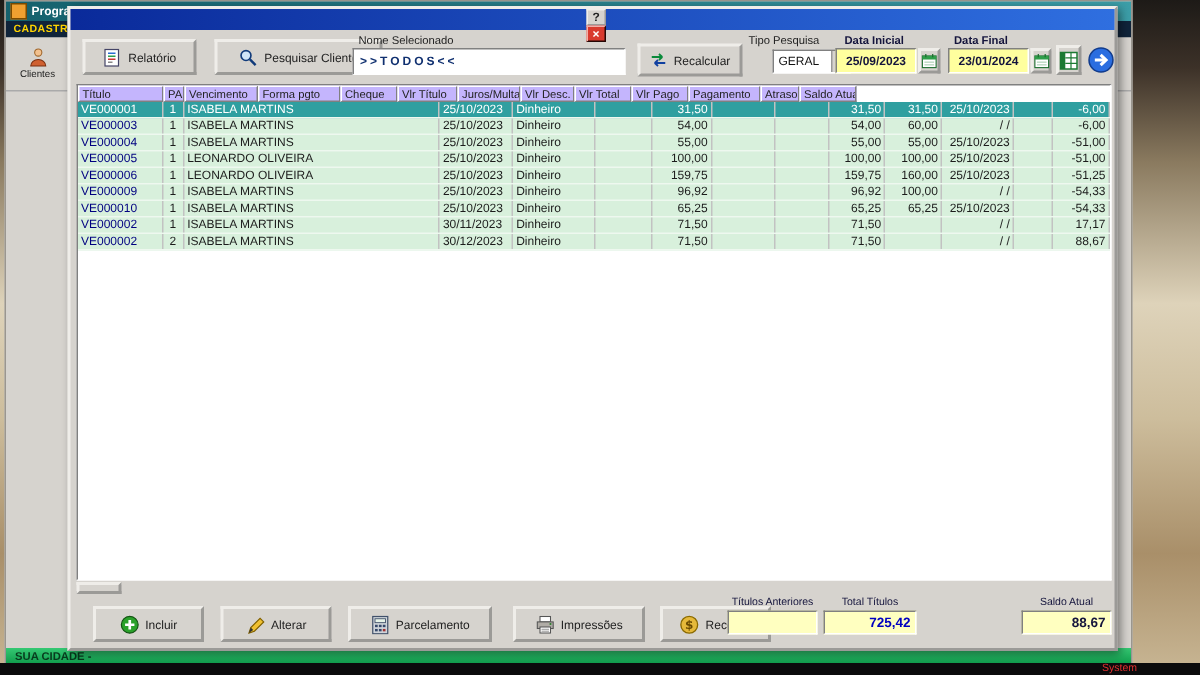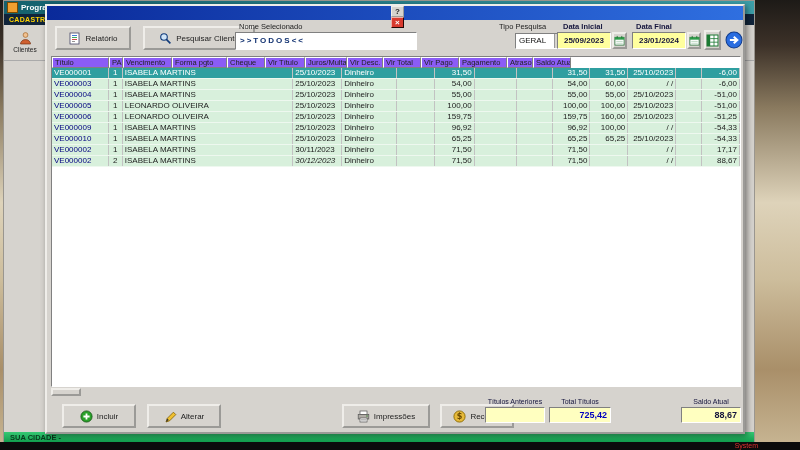--- a/index.html
+++ b/index.html
@@ -35,21 +35,21 @@
   .field{position:absolute;background:#fff;border:1px solid;border-color:#808080 #fff #fff #808080;box-sizing:border-box;font-size:8px;overflow:hidden;white-space:nowrap;}
   .namefield{line-height:16px;padding-left:4px;font-weight:bold;color:#103070;letter-spacing:2px;}
   .datefield{background:#ffff9e;font-weight:bold;color:#14143c;text-align:center;line-height:15px;}
   .select{display:flex;align-items:stretch;margin-left:16px;}
   .select .val{flex:1;line-height:14px;padding-left:3px;color:#111;}
   .select .arr{width:11px;background:#d6d3ce;border-left:1px solid #999;font-size:6px;line-height:14px;text-align:center;color:#333;}
   .minibtn{position:absolute;background:#d6d3ce;border:2px outset #efede9;box-sizing:border-box;display:flex;align-items:center;justify-content:center;}
   
   .grid{position:absolute;left:4px;top:50px;width:690px;height:331px;background:#fff;border:1px solid;border-color:#808080 #fff #fff #808080;box-sizing:border-box;overflow:hidden;}
   .gh{display:flex;height:11px;}
-  .th{background:#8b5cf6;border-right:1px solid #808080;border-bottom:1px solid #808080;border-top:1px solid #fff;border-left:1px solid #fff;font-size:7.5px;line-height:9px;padding:0 2px;box-sizing:border-box;overflow:hidden;white-space:nowrap;color:#222;}
+  .th{background:#c4b5fd;border-right:1px solid #808080;border-bottom:1px solid #808080;border-top:1px solid #fff;border-left:1px solid #fff;font-size:7.5px;line-height:9px;padding:0 2px;box-sizing:border-box;overflow:hidden;white-space:nowrap;color:#222;}
   .trow{display:flex;height:10px;background:#d8f0dc;border-bottom:1px solid #eef8ef;}
   .trow.sel{background:#2f9fa0;}
   .td{font-size:8px;line-height:10px;padding:0 2px;box-sizing:border-box;border-right:1px solid #c2c2c2;overflow:hidden;white-space:nowrap;color:#1c1c1c;}
   .td.ar{text-align:right;}
   .td.ac{text-align:center;}
   .td.title-col{color:#000080;}
   .trow.sel .td, .trow.sel .td.title-col{color:#ffffff;}
   .hthumb{position:absolute;left:4px;top:382px;width:30px;height:8px;background:#d6d3ce;border:2px outset #efede9;box-sizing:border-box;}
   
   .action-btn{position:absolute;top:398px;height:24px;background:#d6d3ce;border:2px outset #efede9;font-size:8px;color:#222;display:flex;align-items:center;justify-content:center;gap:4px;box-sizing:border-box;}
@@ -125,20 +125,31 @@
           </svg>
       </span>
       <span>Pesquisar Cliente</span>
     </div>
 
     <span class="lbl" style="left:192px;top:2px;">Nome Selecionado</span>
     <div class="field namefield" style="left:188px;top:12px;width:182px;height:18px;">
       <span>&gt;&gt;TODOS&lt;&lt;</span>
     </div>
 
+    <div class="btn" style="left:378px;top:9px;width:70px;height:22px;">
+      <span class="icon">
+        <svg width="12" height="12" viewBox="0 0 12 12">
+            <path d="M1.5 4 h7" stroke="#0a8a3a" stroke-width="1.2" fill="none"></path>
+            <path d="M8.5 4 l-2.2 -2 M8.5 4 l-2.2 2" stroke="#0a8a3a" stroke-width="1.2" fill="none"></path>
+            <path d="M10.5 8 h-7" stroke="#1040a0" stroke-width="1.2" fill="none"></path>
+            <path d="M3.5 8 l2.2 -2 M3.5 8 l2.2 2" stroke="#1040a0" stroke-width="1.2" fill="none"></path>
+          </svg>
+      </span>
+      <span>Recalcular</span>
+    </div>
 
     <span class="lbl" style="left:452px;top:2px;">Tipo Pesquisa</span>
     <div class="field select" style="left:452px;top:13px;width:52px;height:16px;">
       <span class="val">GERAL</span>
       <span class="arr">▼</span>
     </div>
 
     <span class="lbl b" style="left:516px;top:2px;">Data Inicial</span>
     <div class="field datefield" style="left:510px;top:12px;width:54px;height:17px;">
       <span>25/09/2023</span>
@@ -337,21 +348,21 @@
           <div class="td ar" style="width: 38px;">71,50</div>
           <div class="td ar" style="width: 38px;"></div>
           <div class="td ar" style="width: 48px;">/ /</div>
           <div class="td" style="width: 26px;"></div>
           <div class="td ar" style="width: 38px;">17,17</div>
         </div>
         <div class="trow">
           <div class="td title-col" style="width: 57px;">VE000002</div>
           <div class="td ac" style="width: 14px;">2</div>
           <div class="td" style="width: 171px;">ISABELA MARTINS</div>
-          <div class="td" style="width: 49px; font-style: italic;">30/12/2023</div>
+          <div class="td" style="width: 49px;">30/12/2023</div>
           <div class="td" style="width: 55px;">Dinheiro</div>
           <div class="td" style="width: 38px;"></div>
           <div class="td ar" style="width: 40px;">71,50</div>
           <div class="td ar" style="width: 42px;"></div>
           <div class="td ar" style="width: 36px;"></div>
           <div class="td ar" style="width: 38px;">71,50</div>
           <div class="td ar" style="width: 38px;"></div>
           <div class="td ar" style="width: 48px;">/ /</div>
           <div class="td" style="width: 26px;"></div>
           <div class="td ar" style="width: 38px;">88,67</div>
@@ -370,20 +381,35 @@
     <span>Incluir</span>
   </div>
   <div class="action-btn" style="left:100px;width:74px;">
     <span class="icon">
       <svg width="13" height="13" viewBox="0 0 13 13">
           <polygon points="2,12 3.2,8.4 9.4,2.2 11.8,4.6 5.6,10.8" fill="#f0c030" stroke="#806000" stroke-width=".8"></polygon>
           <polygon points="2,12 3.2,8.4 4.8,10 " fill="#333"></polygon>
         </svg>
     </span>
     <span>Alterar</span>
+  </div>
+  <div class="action-btn" style="left:185px;width:96px;">
+    <span class="icon">
+      <svg width="13" height="13" viewBox="0 0 13 13">
+          <rect x="1.5" y="1" width="10" height="11.5" fill="#cfd4da" stroke="#40506a" stroke-width=".8"></rect>
+          <rect x="3" y="2.5" width="7" height="2.6" fill="#e7f3e8" stroke="#40506a" stroke-width=".6"></rect>
+          <rect x="3" y="6.5" width="1.8" height="1.6" fill="#35486a"></rect>
+          <rect x="5.6" y="6.5" width="1.8" height="1.6" fill="#35486a"></rect>
+          <rect x="8.2" y="6.5" width="1.8" height="1.6" fill="#35486a"></rect>
+          <rect x="3" y="9.3" width="1.8" height="1.6" fill="#35486a"></rect>
+          <rect x="5.6" y="9.3" width="1.8" height="1.6" fill="#35486a"></rect>
+          <rect x="8.2" y="9.3" width="1.8" height="1.6" fill="#a03030"></rect>
+        </svg>
+    </span>
+    <span>Parcelamento</span>
   </div>
   <div class="action-btn" style="left:295px;width:88px;">
     <span class="icon">
       <svg width="13" height="13" viewBox="0 0 13 13">
           <rect x="3" y="1" width="7" height="3.6" fill="#fff" stroke="#555" stroke-width=".7"></rect>
           <rect x="1.2" y="4.6" width="10.6" height="4.4" fill="#b0aca6" stroke="#555" stroke-width=".7"></rect>
           <circle cx="10" cy="6" r=".7" fill="#2a7d2a"></circle>
           <rect x="3" y="8" width="7" height="4" fill="#fff" stroke="#555" stroke-width=".7"></rect>
           <line x1="4" y1="9.5" x2="9" y2="9.5" stroke="#888" stroke-width=".6"></line>
           <line x1="4" y1="10.8" x2="9" y2="10.8" stroke="#888" stroke-width=".6"></line>

